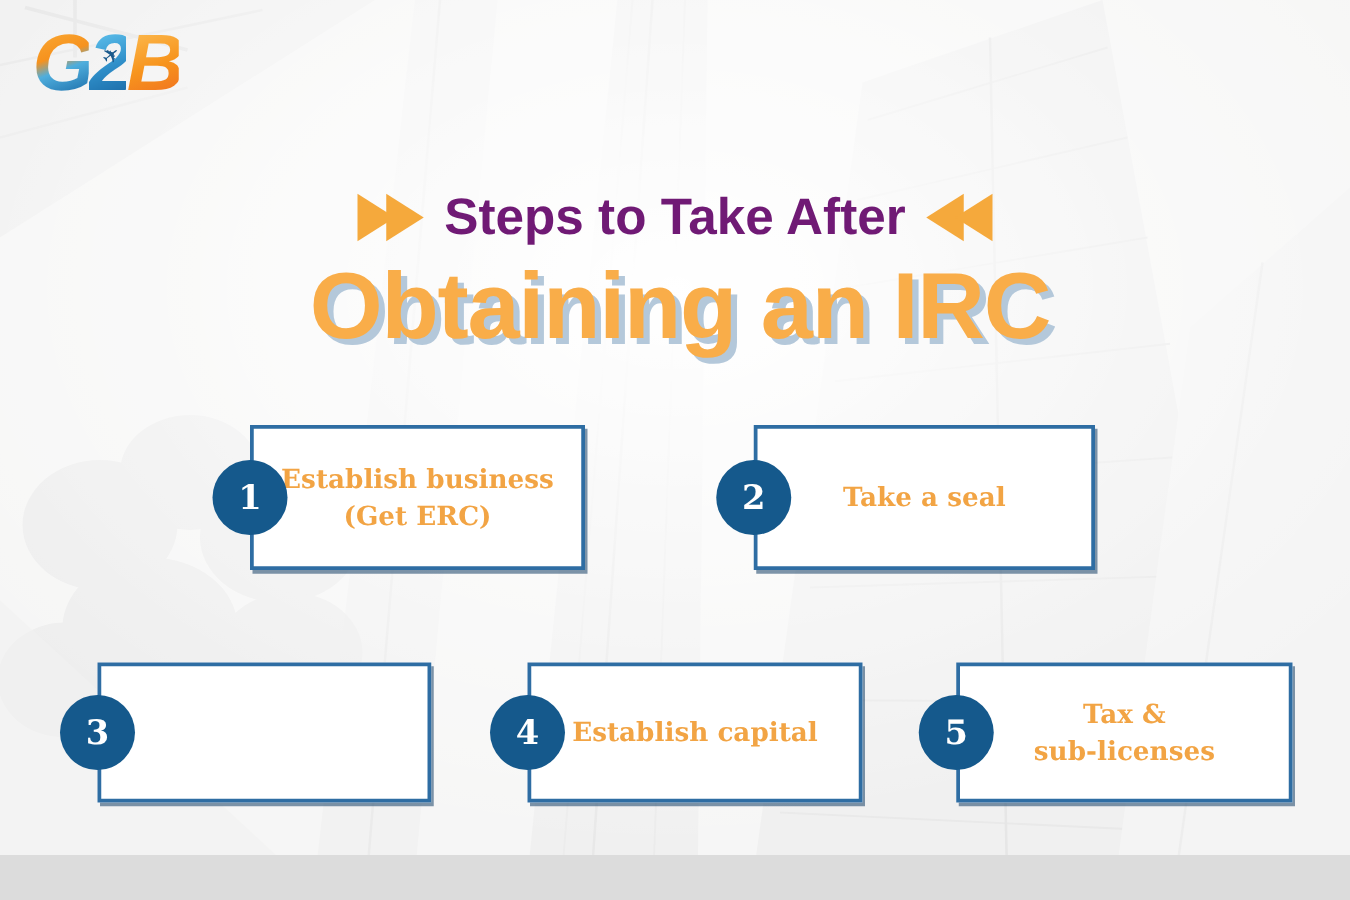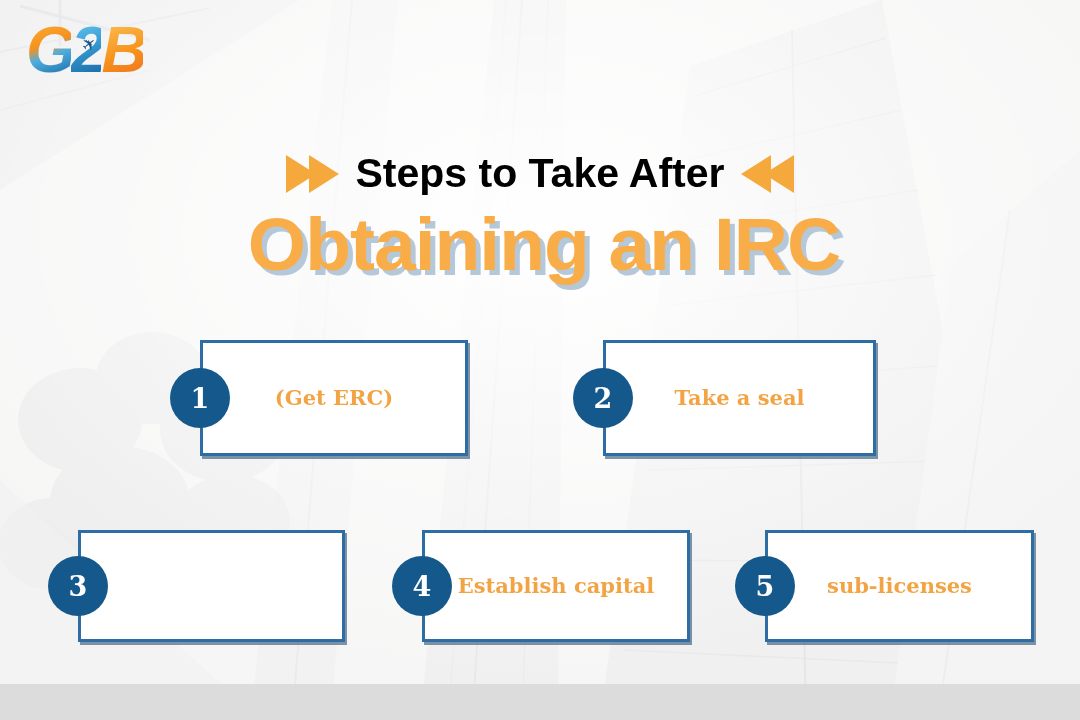--- a/index.html
+++ b/index.html
@@ -26,21 +26,21 @@
     font-size:17px;color:#1B5A8C;
     transform:rotate(-38deg);
   }
 
   
   .kicker{
     position:absolute;top:150px;left:0;right:0;
     display:flex;justify-content:center;align-items:center;gap:16px;
   }
   .kicker-text{
-    font-weight:800;font-size:41px;color:#000000;letter-spacing:0;
+    font-weight:800;font-size:41px;color:#701a75;letter-spacing:0;
   }
   .ff,.rw{display:flex;align-items:center;}
   .tri{display:block;width:0;height:0;border-top:19px solid transparent;border-bottom:19px solid transparent;}
   .tri-r{border-left:30px solid #F5A93C;}
   .tri-r + .tri-r{margin-left:-7px;}
   .tri-l{border-right:30px solid #F5A93C;}
   .tri-l + .tri-l{margin-left:-7px;}
 
   
   .title{
@@ -156,20 +156,21 @@
     </span>
   </div>
 
   <h1 class="title">Obtaining an IRC</h1>
 
   <div class="step b1">
     <div class="badge">
       <span>1</span>
     </div>
     <div class="lbl">
+      <span class="ln">Establish business</span>
       <span class="ln">(Get ERC)</span>
     </div>
   </div>
 
   <div class="step b2">
     <div class="badge">
       <span>2</span>
     </div>
     <div class="lbl">
       <span class="ln">Take a seal</span>
@@ -191,17 +192,18 @@
       <span class="ln">Establish capital</span>
       <span class="ln"></span>
     </div>
   </div>
 
   <div class="step b5">
     <div class="badge">
       <span>5</span>
     </div>
     <div class="lbl">
+      <span class="ln">Tax &amp;</span>
       <span class="ln">sub-licenses</span>
     </div>
   </div>
 
 </div>
 
 </body></html>

